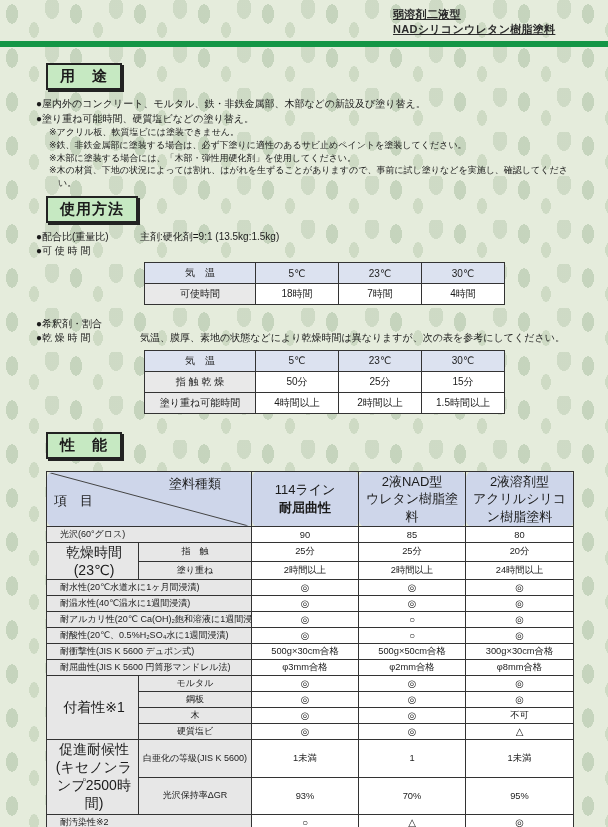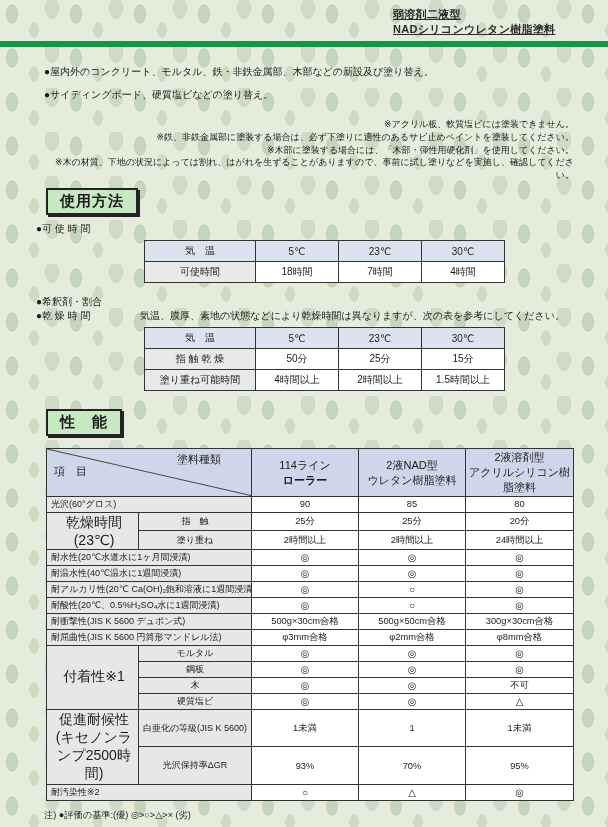--- a/index.html
+++ b/index.html
@@ -14,40 +14,40 @@
     background-size:64px 44px, 64px 44px, 64px 44px;
   }
   .brand { position:absolute; top:7px; left:393px; font-size:11px; font-weight:bold; line-height:1.4; color:#2b2b2b; letter-spacing:0.3px;text-decoration:underline; }
   .accent-bar { position:absolute; top:41px; left:0; width:608px; height:6px; background:#149646; }
   .content { position:absolute; top:57px; left:36px; width:538px; }
 
   .sec-title {
     display:inline-block; background:#c6e9c2; border:2px solid #222; box-shadow:2px 2px 0 #222;
     padding:2px 12px; font-size:15px; font-weight:bold; margin:6px 0 7px 10px; letter-spacing:1px;
   }
-  .bullets p { margin:8px; font-size:10px; line-height:1.45; }
-  .notes { padding-left:13px; margin-top:16px;text-align:right; }
+  .bullets p { margin:0; font-size:10px; line-height:1.45; }
+  .notes { padding-left:13px; margin-top:0; }
   .notes p { margin:0; font-size:9px; line-height:1.42; padding-left:1em; text-indent:-1em; }
 
   .uitem { display:flex; font-size:10px; line-height:1.42; }
   .uitem .lbl { width:104px; flex:none; }
   .uitem .bod { flex:1; }
   .uitem .bod p { margin:0; }
 
   table { border-collapse:collapse; }
   .stable { margin:4px 0 12px 108px; font-size:10px; }
   .stable td { border:1px solid #333; text-align:center; padding:2px 4px; background:#fff; height:16px; }
   .stable .hd { background:#dce2f0; }
   .stable .rl { background:#e9e9e9; }
   .stable .c0 { width:102px; } .stable .cv { width:74px; }
 
   .ptable { margin:5px 0 3px 10px; font-size:9.3px; table-layout:fixed; width:527px; }
   .ptable td,.ptable th { border:1px solid #333; padding:1px 2px; text-align:center; background:#fff; height:13px; overflow:hidden; }
-  .ptable .ph { background:#ced6ea; font-weight:normal; font-size:11px; line-height:1.35; height:36px; }
-  .ptable .lblc { background:#e7e7e7; text-align:left; padding-left:4px; font-size:9px; white-space:nowrap; }
+  .ptable .ph { background:#ced6ea; font-weight:normal; font-size:13px; line-height:1.35; height:36px;border-radius:7px; }
+  .ptable .lblc { background:#e7e7e7; text-align:left; padding-left:13px; font-size:9px; white-space:nowrap; }
   .ptable .subc { background:#e7e7e7; font-size:9px; white-space:nowrap; }
   .ptable .grpc { background:#e7e7e7; text-align:center; padding-left:5px; font-size:14px; }
   .ptable .bold { font-weight:bold; }
   .corner { position:relative; padding:0; }
   .corner svg { position:absolute; top:0; left:0; width:100%; height:100%; }
   .corner .ct { position:absolute; top:3px; right:30px; }
   .corner .cb { position:absolute; bottom:17px; left:7px; }
   .sym { font-size:10px; }
 
   .pnotes { margin-top:3px; font-size:9.2px; line-height:1.4; }
@@ -61,34 +61,39 @@
 
   <div class="brand">
     <div>弱溶剤二液型</div>
     <div>NADシリコンウレタン樹脂塗料</div>
   </div>
   <div class="accent-bar"></div>
 
   <div class="content">
 
     
+    <div class="sec-title">用　途</div>
     <div class="bullets">
       <p>●屋内外のコンクリート、モルタル、鉄・非鉄金属部、木部などの新設及び塗り替え。</p>
-      <p>●サイディングボード、硬質塩ビなどの塗り替え。</p>
+      <p>●塗り重ね可能時間、硬質塩ビなどの塗り替え。</p>
     </div>
     <div class="notes">
       <p>※アクリル板、軟質塩ビには塗装できません。</p>
       <p>※鉄、非鉄金属部に塗装する場合は、必ず下塗りに適性のあるサビ止めペイントを塗装してください。</p>
       <p>※木部に塗装する場合には、「木部・弾性用硬化剤」を使用してください。</p>
       <p>※木の材質、下地の状況によっては割れ、はがれを生ずることがありますので、事前に試し塗りなどを実施し、確認してください。</p>
     </div>
 
     
     <div class="sec-title">使用方法</div>
 
+    <div class="uitem">
+      <div class="lbl">●配合比(重量比)</div>
+      <div class="bod">主剤:硬化剤=9:1 (13.5kg:1.5kg)</div>
+    </div>
 
     <div class="uitem">
       <div class="lbl">●可 使 時 間</div>
     </div>
 
     <table class="stable">
       <tbody>
           <tr>
         <td class="hd c0">気　温</td>
         <td class="hd cv">5℃</td>
@@ -153,21 +158,21 @@
           <tr>
         <th class="ph corner" colspan="2">
           <svg viewBox="0 0 100 100" preserveAspectRatio="none">
                 <line x1="0" y1="0" x2="100" y2="100" stroke="#444" stroke-width="1" vector-effect="non-scaling-stroke"></line>
               </svg>
           <span class="ct">塗料種類</span>
           <span class="cb">項　目</span>
         </th>
         <th class="ph">
           <div>114ライン</div>
-          <div class="bold">ローラー</div>
+          <div class="bold">耐屈曲性</div>
         </th>
         <th class="ph">
           <div>2液NAD型</div>
           <div>ウレタン樹脂塗料</div>
         </th>
         <th class="ph">
           <div>2液溶剤型</div>
           <div>アクリルシリコン樹脂塗料</div>
         </th>
       </tr>

